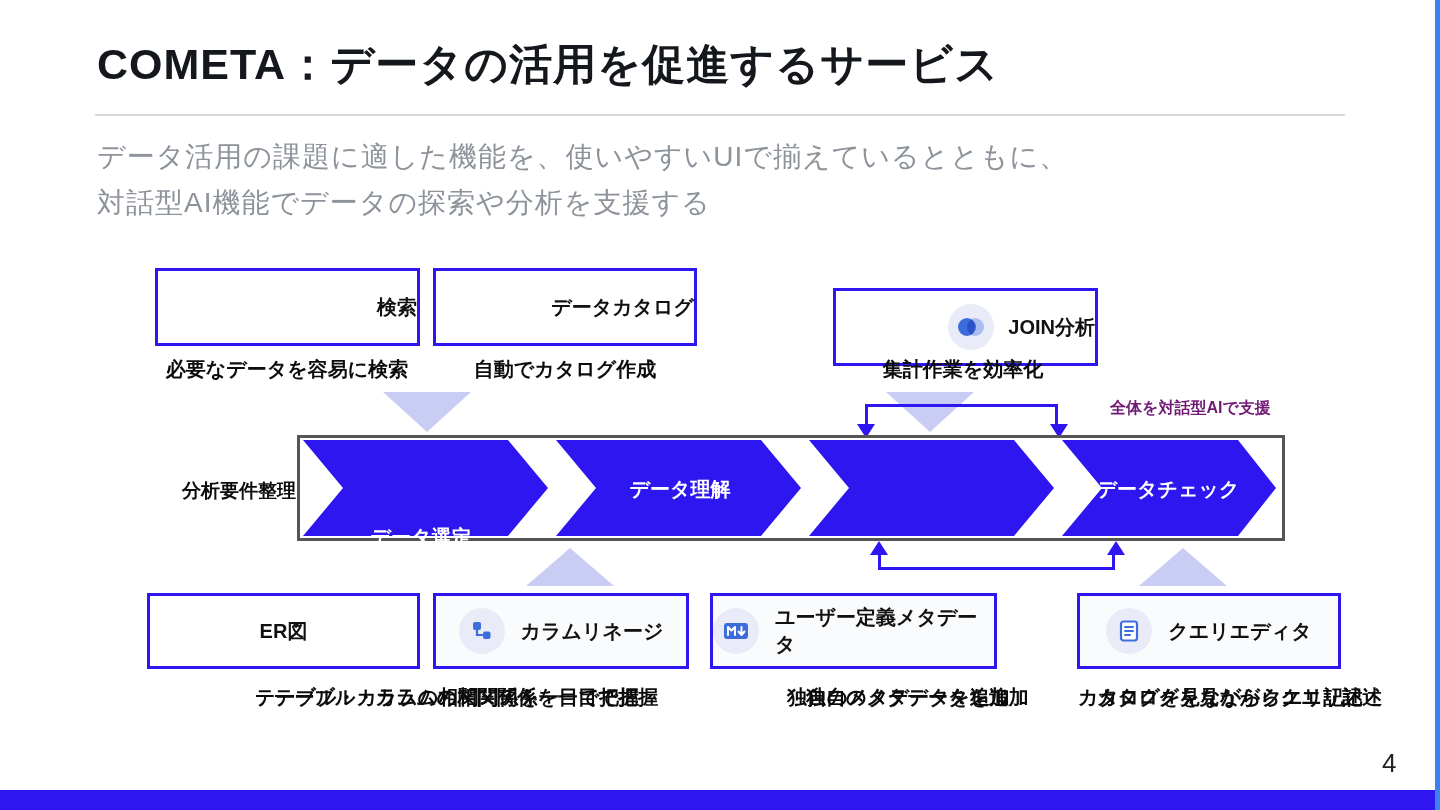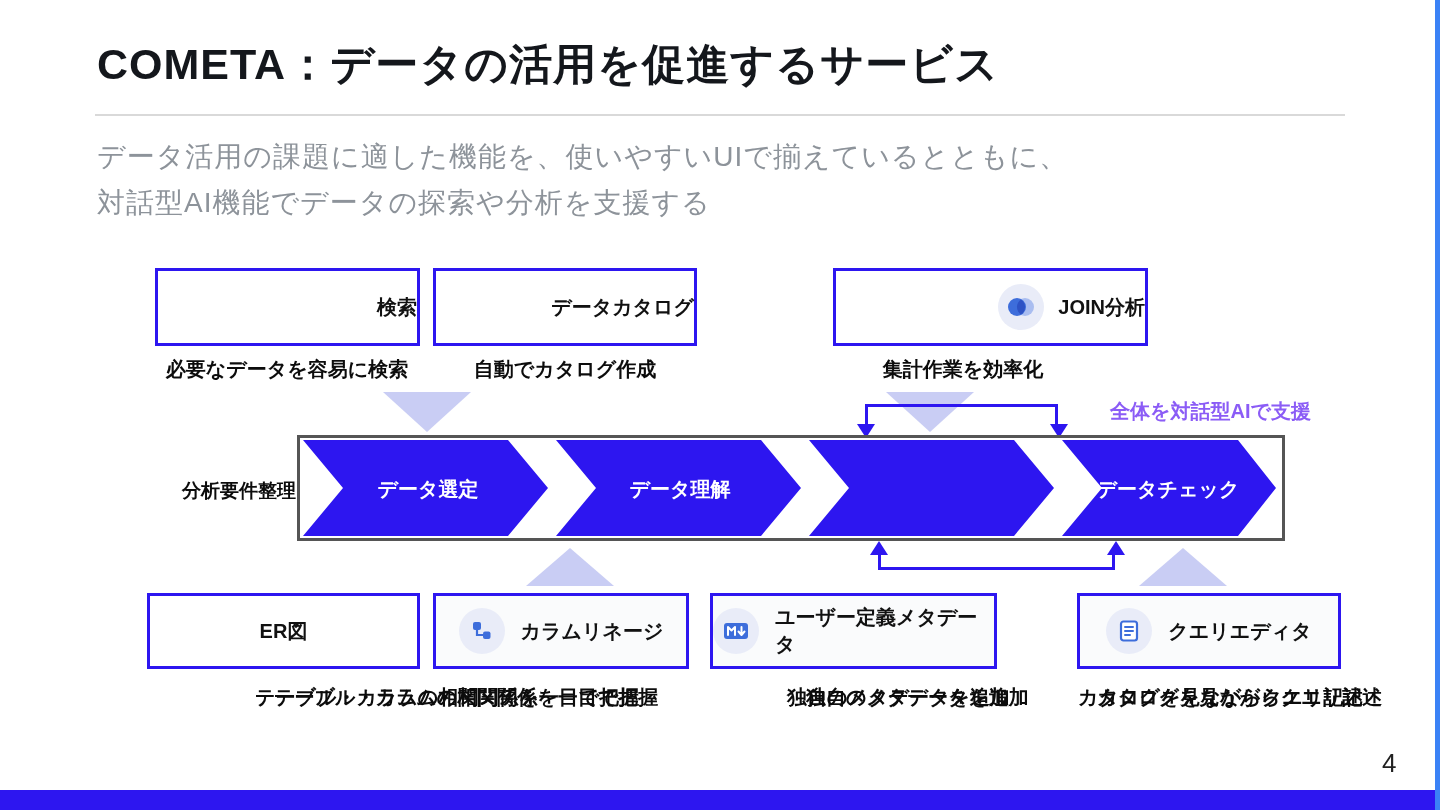--- a/index.html
+++ b/index.html
@@ -45,21 +45,21 @@
 
   .bracket-top{position:absolute;left:865px;top:404px;width:193px;height:22px;border-top:3px solid var(--accent);border-left:3px solid var(--accent);border-right:3px solid var(--accent);}
   .bracket-bottom{position:absolute;left:878px;top:553px;width:237px;height:17px;border-bottom:3px solid var(--accent);border-left:3px solid var(--accent);border-right:3px solid var(--accent);}
   .arr-down{position:absolute;width:0;height:0;border-left:9px solid transparent;border-right:9px solid transparent;border-top:14px solid var(--accent);}
   .arr-up{position:absolute;width:0;height:0;border-left:9px solid transparent;border-right:9px solid transparent;border-bottom:14px solid var(--accent);}
 
   .flow-wrap{position:absolute;left:297px;top:435px;width:988px;height:106px;border:3px solid var(--flow-border);background:#fff;}
   .chevron-svg{position:absolute;left:300px;top:438px;}
   .flow-label{position:absolute;top:476px;width:220px;text-align:center;font-size:20px;font-weight:700;color:#ffffff;white-space:nowrap;}
   .flow-left-label{position:absolute;left:182px;top:478px;font-size:19px;font-weight:700;color:#0c0c0c;white-space:nowrap;}
-  .flow-right-label{position:absolute;left:1110px;top:398px;font-size:20px;font-weight:700;color:#8b5cf6;white-space:nowrap;}
+  .flow-right-label{position:absolute;left:1110px;top:398px;font-size:16px;font-weight:700;color:#701a75;white-space:nowrap;}
 
   .dcap{position:absolute;top:684px;font-size:20px;font-weight:700;color:#0c0c0c;white-space:nowrap;}
   .dcap .ghost{position:absolute;left:19px;top:0;}
 
   .page-num{position:absolute;left:1382px;top:748px;font-size:26px;font-weight:400;color:#222;}
   .footer-bar{position:absolute;left:0;top:790px;width:1440px;height:20px;background:var(--accent);}
 </style>
 </head>
 <body>
 
@@ -69,21 +69,21 @@
   <div class="divider"></div>
   <div class="subtitle sub1">データ活用の課題に適した機能を、使いやすいUIで揃えているとともに、</div>
   <div class="subtitle sub2">対話型AI機能でデータの探索や分析を支援する</div>
 
   <div class="fbox" style="left:155px;width:265px;">
     <span>検索</span>
   </div>
   <div class="fbox" style="left:433px;width:264px;">
     <span>データカタログ</span>
   </div>
-  <div class="fbox" style="left:833px;width:315px;">
+  <div class="fbox" style="left:833px;width:265px;margin-top:20px;">
     <span class="icon-circle">
       <svg width="34" height="24" viewBox="0 0 34 24">
         <circle cx="21" cy="12" r="9" fill="#a9bdf0"></circle>
         <circle cx="13" cy="12" r="9" fill="#3d6ddb"></circle>
         <path d="M17 4.5 a9 9 0 0 0 0 15 a9 9 0 0 0 0 -15 z" fill="#2d52c5"></path>
       </svg>
     </span>
     <span>JOIN分析</span>
   </div>
 
@@ -101,21 +101,21 @@
   <div class="flow-right-label">全体を対話型AIで支援</div>
   <div class="flow-left-label">分析要件整理</div>
 
   <div class="flow-wrap"></div>
   <svg class="chevron-svg" width="982" height="100" viewBox="0 0 982 100">
     <polygon points="3,2 208,2 248,50 208,98 3,98 43,50" fill="#2d16f0"></polygon>
     <polygon points="256,2 461,2 501,50 461,98 256,98 296,50" fill="#2d16f0"></polygon>
     <polygon points="509,2 714,2 754,50 714,98 509,98 549,50" fill="#2d16f0"></polygon>
     <polygon points="762,2 938,2 976,50 938,98 762,98 802,50" fill="#2d16f0"></polygon>
   </svg>
-  <div class="flow-label" style="left:318px;">データ選定</div>
+  <div class="flow-label" style="left:311px;margin-top:48px;">データ選定</div>
   <div class="flow-label" style="left:570px;">データ理解</div>
   <div class="flow-label" style="left:1058px;">データチェック</div>
 
   <div class="bracket-bottom"></div>
   <div class="arr-up" style="left:870px;top:541px;"></div>
   <div class="arr-up" style="left:1107px;top:541px;"></div>
 
   <div class="tri-up" style="left:526px;top:548px;"></div>
   <div class="tri-up" style="left:1139px;top:548px;"></div>
 

